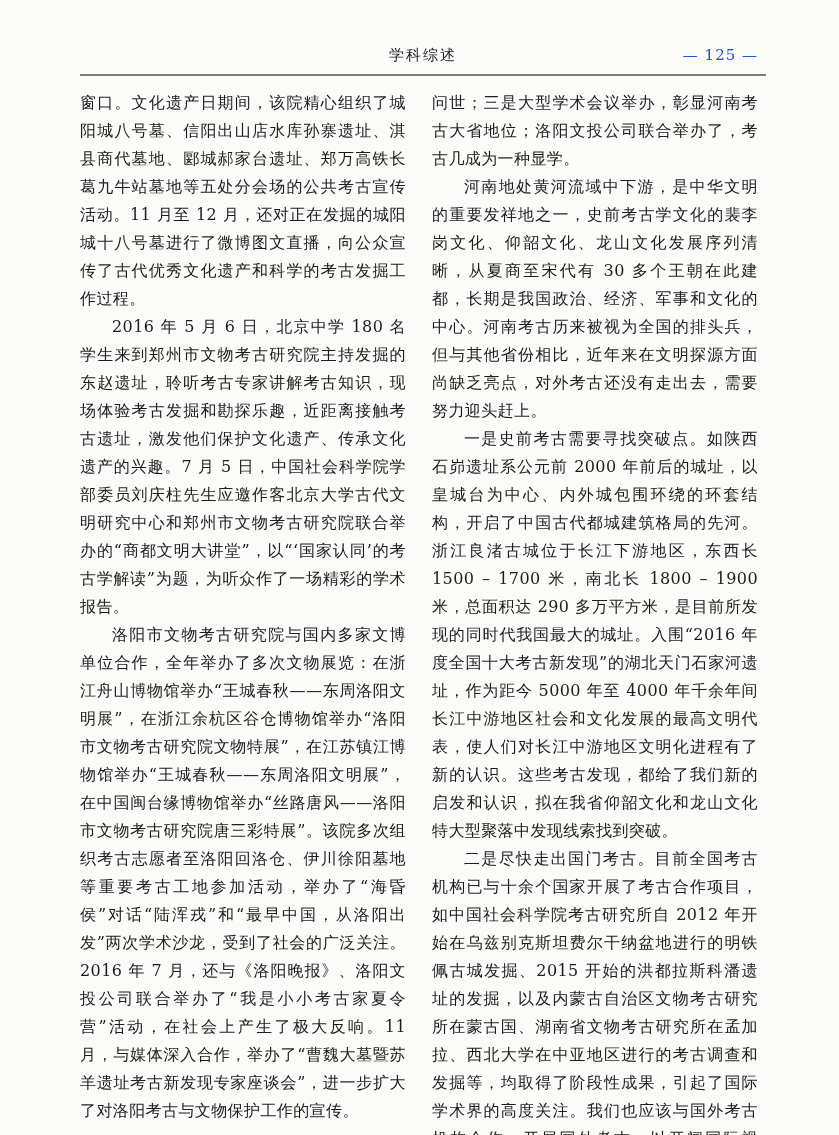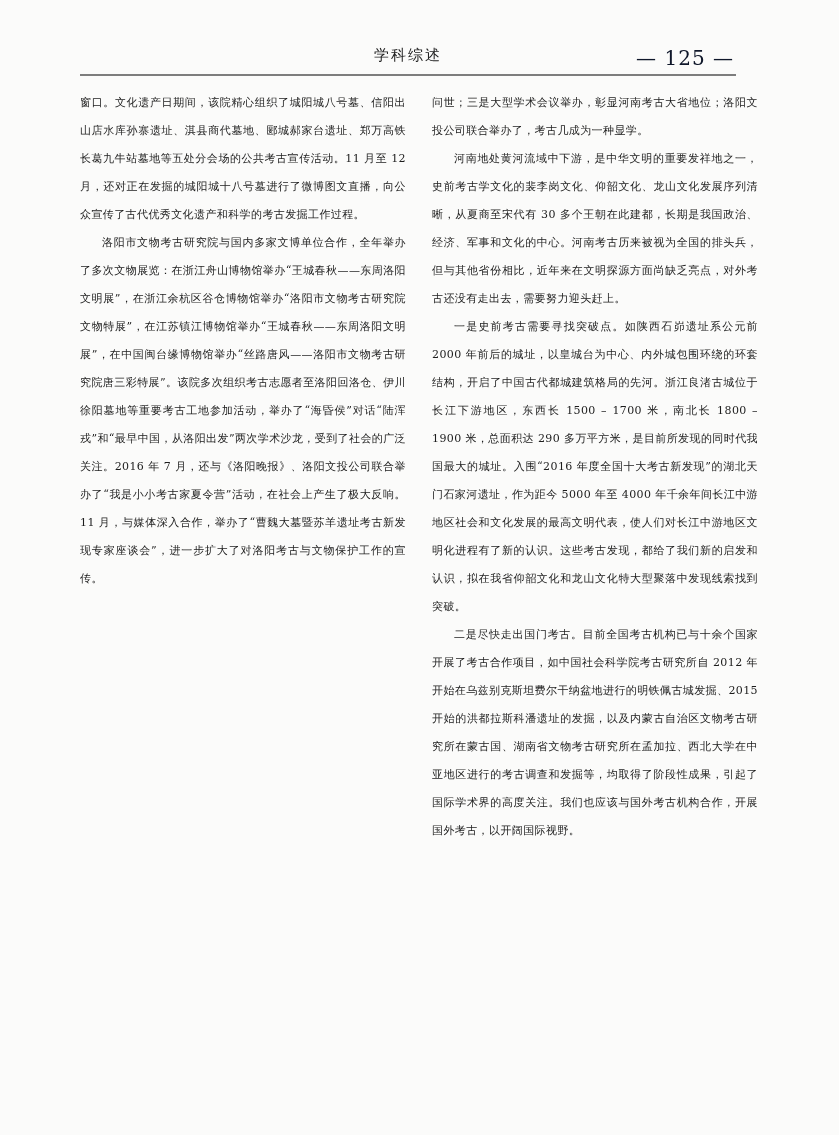--- a/index.html
+++ b/index.html
@@ -5,57 +5,57 @@
   * { margin: 0; padding: 0; box-sizing: border-box; }
   html, body {
     width: 839px; height: 1135px;
     background: #fbfbfa;
     overflow: hidden;
     font-family: "DejaVu Serif", "Liberation Serif", serif;
     color: #1c1c1c;
   }
   .page {
     width: 839px; height: 1135px;
-    padding: 46px 103px 0 80px;
+    padding: 46px 73px 0 80px;
     position: relative;
   }
   .header {
     position: relative;
     height: 22px;
     margin-bottom: 6px;
   }
   .header-title {
     display: block;
     text-align: center;
     font-size: 15px;
     letter-spacing: 2px;
     color: #222;
   }
   .page-number {
     position: absolute;
-    right: 2px; top: 0;
-    font-size: 20px;
+    right: 8px; top: 0;
+    font-size: 15px;
     letter-spacing: 1px;
-    color: #0f172a;
+    color: #1d4ed8;
   }
   .header-rule {
     border: none;
     border-top: 2px solid #7d7d7d;
     margin: 0 0 13px 0;
   }
   .columns {
     display: flex;
     gap: 26px;
   }
   .column {
     width: 326px;
     flex: 0 0 326px;
   }
   .column p {
-    font-size: 11px;
+    font-size: 16px;
     line-height: 28px;
     text-align: justify;
     text-justify: inter-ideograph;
     letter-spacing: 0.4px;
   }
   .column p.ind { text-indent: 2em; }
 </style>
 </head>
 <body>
 
@@ -65,20 +65,21 @@
     <span class="header-title">学科综述</span>
     <span class="page-number">— 125 —</span>
   </div>
 
   <hr class="header-rule">
 
   <div class="columns">
 
     <div class="column">
       <p>窗口。文化遗产日期间，该院精心组织了城阳城八号墓、信阳出山店水库孙寨遗址、淇县商代墓地、郾城郝家台遗址、郑万高铁长葛九牛站墓地等五处分会场的公共考古宣传活动。11 月至 12 月，还对正在发掘的城阳城十八号墓进行了微博图文直播，向公众宣传了古代优秀文化遗产和科学的考古发掘工作过程。</p>
+      <p class="ind">2016 年 5 月 6 日，北京中学 180 名学生来到郑州市文物考古研究院主持发掘的东赵遗址，聆听考古专家讲解考古知识，现场体验考古发掘和勘探乐趣，近距离接触考古遗址，激发他们保护文化遗产、传承文化遗产的兴趣。7 月 5 日，中国社会科学院学部委员刘庆柱先生应邀作客北京大学古代文明研究中心和郑州市文物考古研究院联合举办的“商都文明大讲堂”，以“‘国家认同’的考古学解读”为题，为听众作了一场精彩的学术报告。</p>
       <p class="ind">洛阳市文物考古研究院与国内多家文博单位合作，全年举办了多次文物展览：在浙江舟山博物馆举办“王城春秋——东周洛阳文明展”，在浙江余杭区谷仓博物馆举办“洛阳市文物考古研究院文物特展”，在江苏镇江博物馆举办“王城春秋——东周洛阳文明展”，在中国闽台缘博物馆举办“丝路唐风——洛阳市文物考古研究院唐三彩特展”。该院多次组织考古志愿者至洛阳回洛仓、伊川徐阳墓地等重要考古工地参加活动，举办了“海昏侯”对话“陆浑戎”和“最早中国，从洛阳出发”两次学术沙龙，受到了社会的广泛关注。2016 年 7 月，还与《洛阳晚报》、洛阳文投公司联合举办了“我是小小考古家夏令营”活动，在社会上产生了极大反响。11 月，与媒体深入合作，举办了“曹魏大墓暨苏羊遗址考古新发现专家座谈会”，进一步扩大了对洛阳考古与文物保护工作的宣传。</p>
 
     </div>
 
     <div class="column">
       <p>问世；三是大型学术会议举办，彰显河南考古大省地位；洛阳文投公司联合举办了，考古几成为一种显学。</p>
       <p class="ind">河南地处黄河流域中下游，是中华文明的重要发祥地之一，史前考古学文化的裴李岗文化、仰韶文化、龙山文化发展序列清晰，从夏商至宋代有 30 多个王朝在此建都，长期是我国政治、经济、军事和文化的中心。河南考古历来被视为全国的排头兵，但与其他省份相比，近年来在文明探源方面尚缺乏亮点，对外考古还没有走出去，需要努力迎头赶上。</p>
       <p class="ind">一是史前考古需要寻找突破点。如陕西石峁遗址系公元前 2000 年前后的城址，以皇城台为中心、内外城包围环绕的环套结构，开启了中国古代都城建筑格局的先河。浙江良渚古城位于长江下游地区，东西长 1500 – 1700 米，南北长 1800 – 1900 米，总面积达 290 多万平方米，是目前所发现的同时代我国最大的城址。入围“2016 年度全国十大考古新发现”的湖北天门石家河遗址，作为距今 5000 年至 4000 年千余年间长江中游地区社会和文化发展的最高文明代表，使人们对长江中游地区文明化进程有了新的认识。这些考古发现，都给了我们新的启发和认识，拟在我省仰韶文化和龙山文化特大型聚落中发现线索找到突破。</p>
       <p class="ind">二是尽快走出国门考古。目前全国考古机构已与十余个国家开展了考古合作项目，如中国社会科学院考古研究所自 2012 年开始在乌兹别克斯坦费尔干纳盆地进行的明铁佩古城发掘、2015 开始的洪都拉斯科潘遗址的发掘，以及内蒙古自治区文物考古研究所在蒙古国、湖南省文物考古研究所在孟加拉、西北大学在中亚地区进行的考古调查和发掘等，均取得了阶段性成果，引起了国际学术界的高度关注。我们也应该与国外考古机构合作，开展国外考古，以开阔国际视野。</p>
 

